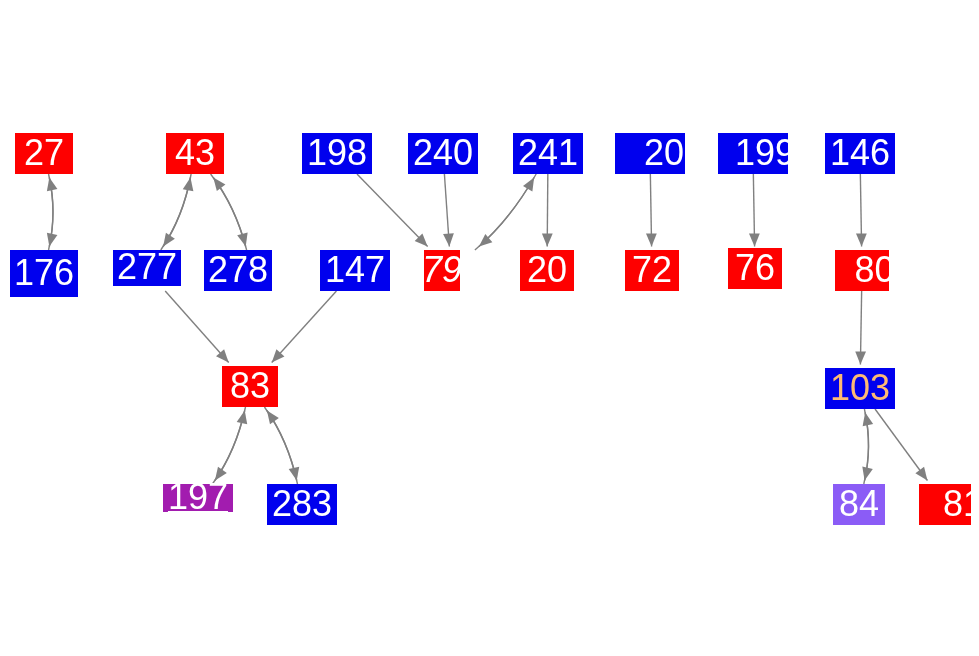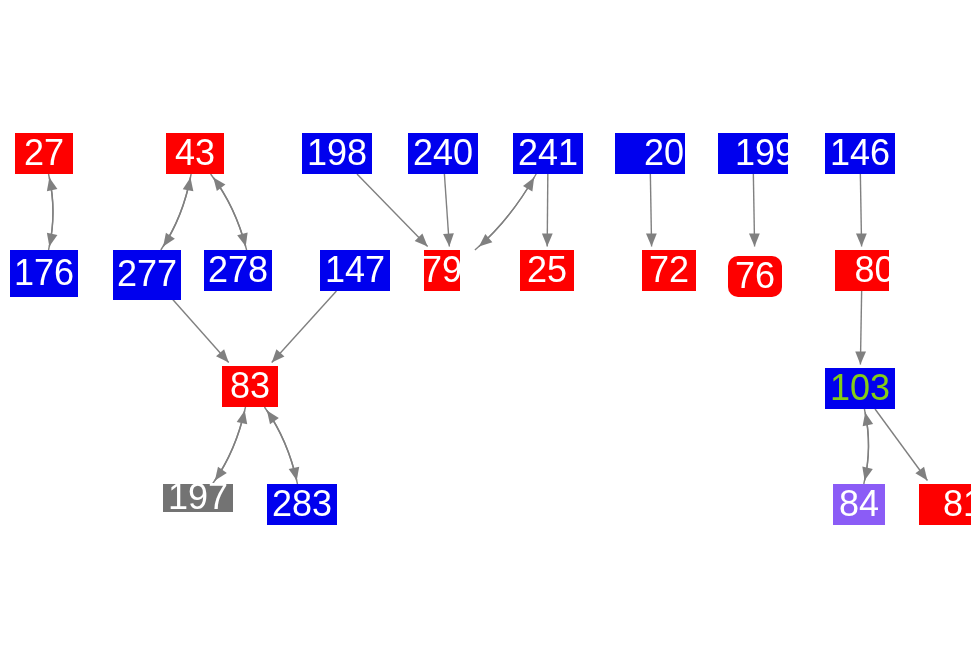--- a/index.html
+++ b/index.html
@@ -164,51 +164,51 @@
       </div>
       <div class="node" style="left: 718px; top: 133px; width: 70px; height: 41px; background: rgb(0, 0, 238); color: rgb(255, 255, 255); padding-left: 24px;">
         <span class="node-label">199</span>
       </div>
       <div class="node" style="left: 825px; top: 133px; width: 70px; height: 41px; background: rgb(0, 0, 238); color: rgb(255, 255, 255);">
         <span class="node-label">146</span>
       </div>
       <div class="node" style="left: 10px; top: 250px; width: 68px; height: 47px; background: rgb(0, 0, 238); color: rgb(255, 255, 255);">
         <span class="node-label">176</span>
       </div>
-      <div class="node" style="left: 113px; top: 250px; width: 68px; height: 50px; background: rgb(0, 0, 238); color: rgb(255, 255, 255);">
+      <div class="node" style="left: 113px; top: 250px; width: 68px; height: 36px; background: rgb(0, 0, 238); color: rgb(255, 255, 255);">
         <span class="node-label">277</span>
       </div>
       <div class="node" style="left: 204px; top: 250px; width: 68px; height: 41px; background: rgb(0, 0, 238); color: rgb(255, 255, 255);">
         <span class="node-label">278</span>
       </div>
       <div class="node" style="left: 320px; top: 250px; width: 70px; height: 41px; background: rgb(0, 0, 238); color: rgb(255, 255, 255);">
         <span class="node-label">147</span>
       </div>
-      <div class="node" style="left: 424px; top: 250px; width: 36px; height: 41px; background: rgb(254, 0, 0); color: rgb(255, 255, 255);">
+      <div class="node" style="left: 424px; top: 250px; width: 36px; height: 41px; background: rgb(254, 0, 0); color: rgb(255, 255, 255); font-style: italic;">
         <span class="node-label">79</span>
       </div>
       <div class="node" style="left: 520px; top: 250px; width: 54px; height: 41px; background: rgb(254, 0, 0); color: rgb(255, 255, 255);">
-        <span class="node-label">25</span>
-      </div>
-      <div class="node" style="left: 642px; top: 250px; width: 54px; height: 41px; background: rgb(254, 0, 0); color: rgb(255, 255, 255);">
+        <span class="node-label">20</span>
+      </div>
+      <div class="node" style="left: 625px; top: 250px; width: 54px; height: 41px; background: rgb(254, 0, 0); color: rgb(255, 255, 255);">
         <span class="node-label">72</span>
       </div>
-      <div class="node" style="left: 728px; top: 256px; width: 54px; height: 41px; background: rgb(254, 0, 0); color: rgb(255, 255, 255); border-radius: 10px;">
+      <div class="node" style="left: 728px; top: 248px; width: 54px; height: 41px; background: rgb(254, 0, 0); color: rgb(255, 255, 255);">
         <span class="node-label">76</span>
       </div>
       <div class="node" style="left: 835px; top: 250px; width: 54px; height: 41px; background: rgb(254, 0, 0); color: rgb(255, 255, 255); padding-left: 25px;">
         <span class="node-label">80</span>
       </div>
       <div class="node" style="left: 222px; top: 366px; width: 56px; height: 41px; background: rgb(254, 0, 0); color: rgb(255, 255, 255);">
         <span class="node-label">83</span>
       </div>
-      <div class="node" style="left: 825px; top: 368px; width: 70px; height: 41px; background: rgb(0, 0, 238); color: #84cc16;">
+      <div class="node" style="left: 825px; top: 368px; width: 70px; height: 41px; background: rgb(0, 0, 238); color: #fdba74;">
         <span class="node-label">103</span>
       </div>
-      <div class="node" style="left: 163px; top: 484px; width: 70px; height: 28px; background: #737373; color: rgb(255, 255, 255);">
+      <div class="node" style="left: 163px; top: 484px; width: 70px; height: 28px; background: #a21caf; color: rgb(255, 255, 255); text-decoration: underline;">
         <span class="node-label">197</span>
       </div>
       <div class="node" style="left: 267px; top: 484px; width: 70px; height: 41px; background: rgb(0, 0, 238); color: rgb(255, 255, 255);">
         <span class="node-label">283</span>
       </div>
       <div class="node" style="left: 833px; top: 484px; width: 52px; height: 41px; background: #8b5cf6; color: rgb(255, 255, 255);">
         <span class="node-label">84</span>
       </div>
       <div class="node" style="left: 919px; top: 484px; width: 52px; height: 41px; background: rgb(254, 0, 0); color: rgb(255, 255, 255); padding-left: 36px;">
         <span class="node-label">81</span>

